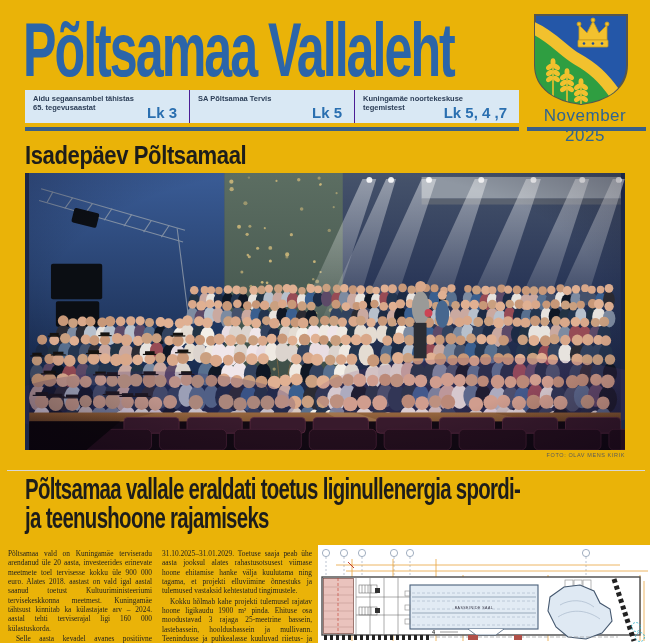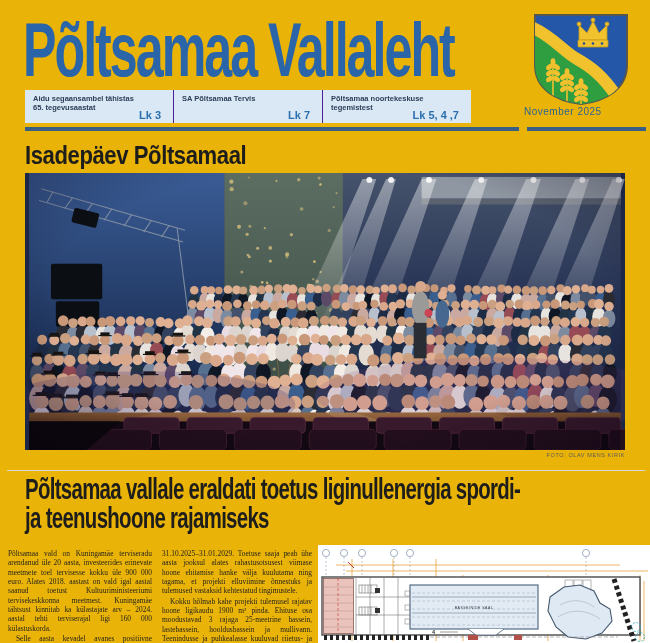--- a/index.html
+++ b/index.html
@@ -3,30 +3,30 @@
 <meta charset="utf-8">
 <style>
   html,body{margin:0;padding:0;background:#fff;}
   #page{position:relative;width:650px;height:643px;background:#eab308;overflow:hidden;
         font-family:"Liberation Sans",sans-serif;}
   
   #masthead-title{position:absolute;left:23px;top:12px;font-size:76px;line-height:1;
       font-weight:bold;color:#2b65a9;letter-spacing:-3px;white-space:nowrap;
       transform:scaleX(0.66);transform-origin:left top;}
   #coat{position:absolute;left:531px;top:12px;}
-  #issue-date{position:absolute;left:524px;top:106px;width:122px;text-align:left;
-      font-size:10px;color:#2f6591;letter-spacing:.5px;}
+  #issue-date{position:absolute;left:524px;top:106px;width:122px;text-align:center;
+      font-size:17px;color:#2f6591;letter-spacing:.5px;}
   
-  #teaser-bar{position:absolute;left:25px;top:90px;width:446px;height:33px;
+  #teaser-bar{position:absolute;left:25px;top:90px;width:494px;height:33px;
       background:#d9e8f4;display:flex;}
   .teaser{position:relative;flex:1;padding:4px 8px 2px 8px;}
   .teaser + .teaser{border-left:1px solid #4c1d95;}
   .teaser-text{font-size:7.5px;font-weight:bold;color:#2c3e57;line-height:1.25;
       max-width:110px;}
-  .teaser-page{position:absolute;right:12px;bottom:2px;font-size:11px;font-weight:bold;
+  .teaser-page{position:absolute;right:12px;bottom:2px;font-size:15px;font-weight:bold;
       color:#2a6fb0;}
   .rule{position:absolute;top:127px;height:4px;background:#3a5f87;}
   #rule-main{left:25px;width:494px;}
   #rule-right{left:527px;width:119px;}
   
   #headline1{position:absolute;left:25px;top:140px;font-size:26px;font-weight:bold;
       color:#1d1d1b;letter-spacing:-.5px;white-space:nowrap;transform:scaleX(.85);
       transform-origin:left top;}
   #photo{position:absolute;left:25px;top:173px;width:600px;height:277px;overflow:hidden;
       background:#1c2747;}
@@ -94,24 +94,24 @@
   </svg>
   <div id="issue-date">November 2025</div>
 
   <div id="teaser-bar">
     <div class="teaser">
       <div class="teaser-text">Aidu segaansambel tähistas 65. tegevusaastat</div>
       <div class="teaser-page">Lk 3</div>
     </div>
     <div class="teaser">
       <div class="teaser-text">SA Põltsamaa Tervis</div>
-      <div class="teaser-page">Lk 7</div>
+      <div class="teaser-page">Lk 5</div>
     </div>
     <div class="teaser">
-      <div class="teaser-text">Põltsamaa noortekeskuse tegemistest</div>
+      <div class="teaser-text">Kuningamäe noortekeskuse tegemistest</div>
       <div class="teaser-page">Lk 5, 4 ,7</div>
     </div>
   </div>
   <div id="rule-main" class="rule"></div>
   <div id="rule-right" class="rule"></div>
 
   <div id="headline1">Isadepäev Põltsamaal</div>
 
   <div id="photo">
     <svg id="photo-svg" width="600" height="277" viewBox="0 0 600 281">

